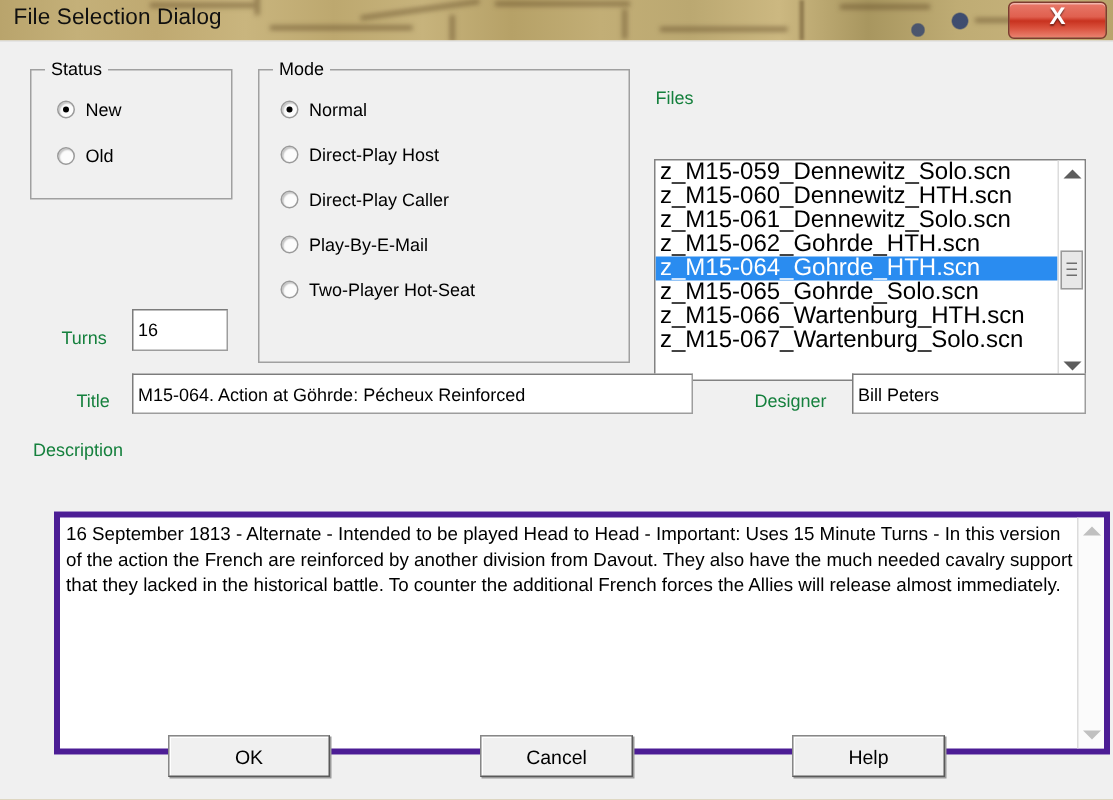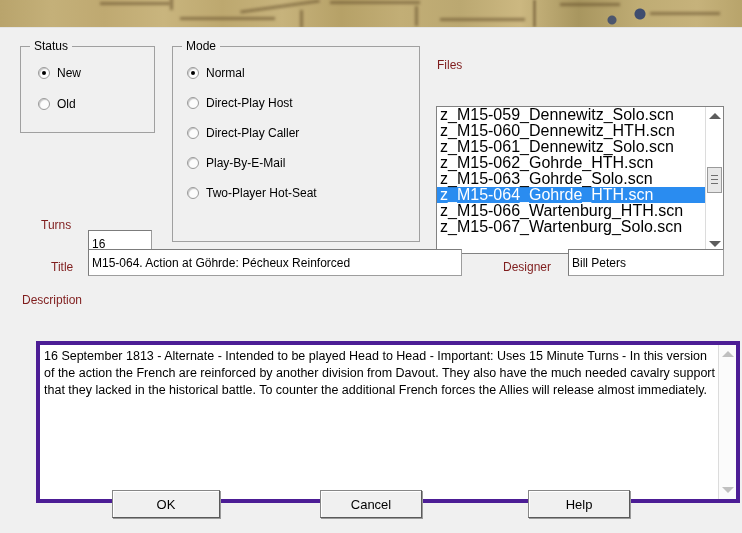--- a/index.html
+++ b/index.html
@@ -171,21 +171,21 @@
   .field .val {
     position: absolute;
     left: 3px;
     top: 50%;
     transform: translateY(-50%);
     white-space: nowrap;
   }
   .caption {
     position: absolute;
     font-size: 12px;
-    color: #7f1d1d;
+    color: #15803d;
     white-space: nowrap;
   }
 
   
   #files-box {
     position: absolute;
     left: 436px;
     top: 78px;
     width: 288px;
     height: 148px;
@@ -321,20 +321,26 @@
   <div class="hexline" style="left:415px; top:6px; width:3px; height:20px;"></div>
   <div class="hexline" style="left:440px; top:18px; width:85px; height:3px;"></div>
   <div class="hexline" style="left:180px; top:17px; width:95px; height:3px;"></div>
   <div class="vline" style="left:533px;"></div>
   <div class="hexline" style="left:560px; top:3px; width:60px; height:3px;"></div>
   <div class="hexline" style="left:650px; top:12px; width:70px; height:3px;"></div>
 </div>
 
 <div id="dialog">
 
+  <div id="titlebar">
+    <div id="title-text">File Selection Dialog</div>
+    <div id="close-button">
+      <div class="x">X</div>
+    </div>
+  </div>
 
   <div id="client">
 
     <div class="groupbox" style="left:172px; top:18px; width:248px; height:196px;">
       <span class="group-legend">Mode</span>
 
       <div class="radio-row checked" style="left:14px; top:19px;">
         <span class="radio-mark"></span>
         <span class="radio-label">Normal</span>
       </div>
@@ -363,33 +369,33 @@
         <span class="radio-mark"></span>
         <span class="radio-label">New</span>
       </div>
       <div class="radio-row" style="left:17px; top:50px;">
         <span class="radio-mark"></span>
         <span class="radio-label">Old</span>
       </div>
     </div>
 
     <span class="caption" style="left:41px; top:190px;">Turns</span>
-    <div class="field" style="left:88px; top:178px; width:64px; height:28px;margin-top:24px;">
+    <div class="field" style="left:88px; top:178px; width:64px; height:28px;">
       <span class="val">16</span>
     </div>
 
     <span class="caption" style="left:437px; top:30px;">Files</span>
     <div id="files-box">
       <div id="files-list">
         <div class="file-item">z_M15-059_Dennewitz_Solo.scn</div>
         <div class="file-item">z_M15-060_Dennewitz_HTH.scn</div>
         <div class="file-item">z_M15-061_Dennewitz_Solo.scn</div>
         <div class="file-item">z_M15-062_Gohrde_HTH.scn</div>
-        <div class="file-item">z_M15-063_Gohrde_Solo.scn</div>
         <div class="file-item selected">z_M15-064_Gohrde_HTH.scn</div>
+        <div class="file-item">z_M15-065_Gohrde_Solo.scn</div>
         <div class="file-item">z_M15-066_Wartenburg_HTH.scn</div>
         <div class="file-item">z_M15-067_Wartenburg_Solo.scn</div>
       </div>
       <div class="vscroll">
         <div class="sb-arrow up"></div>
         <div class="sb-thumb" style="top:60px;">
           <div class="grip">
               <i></i>
               <i></i>
               <i></i>

